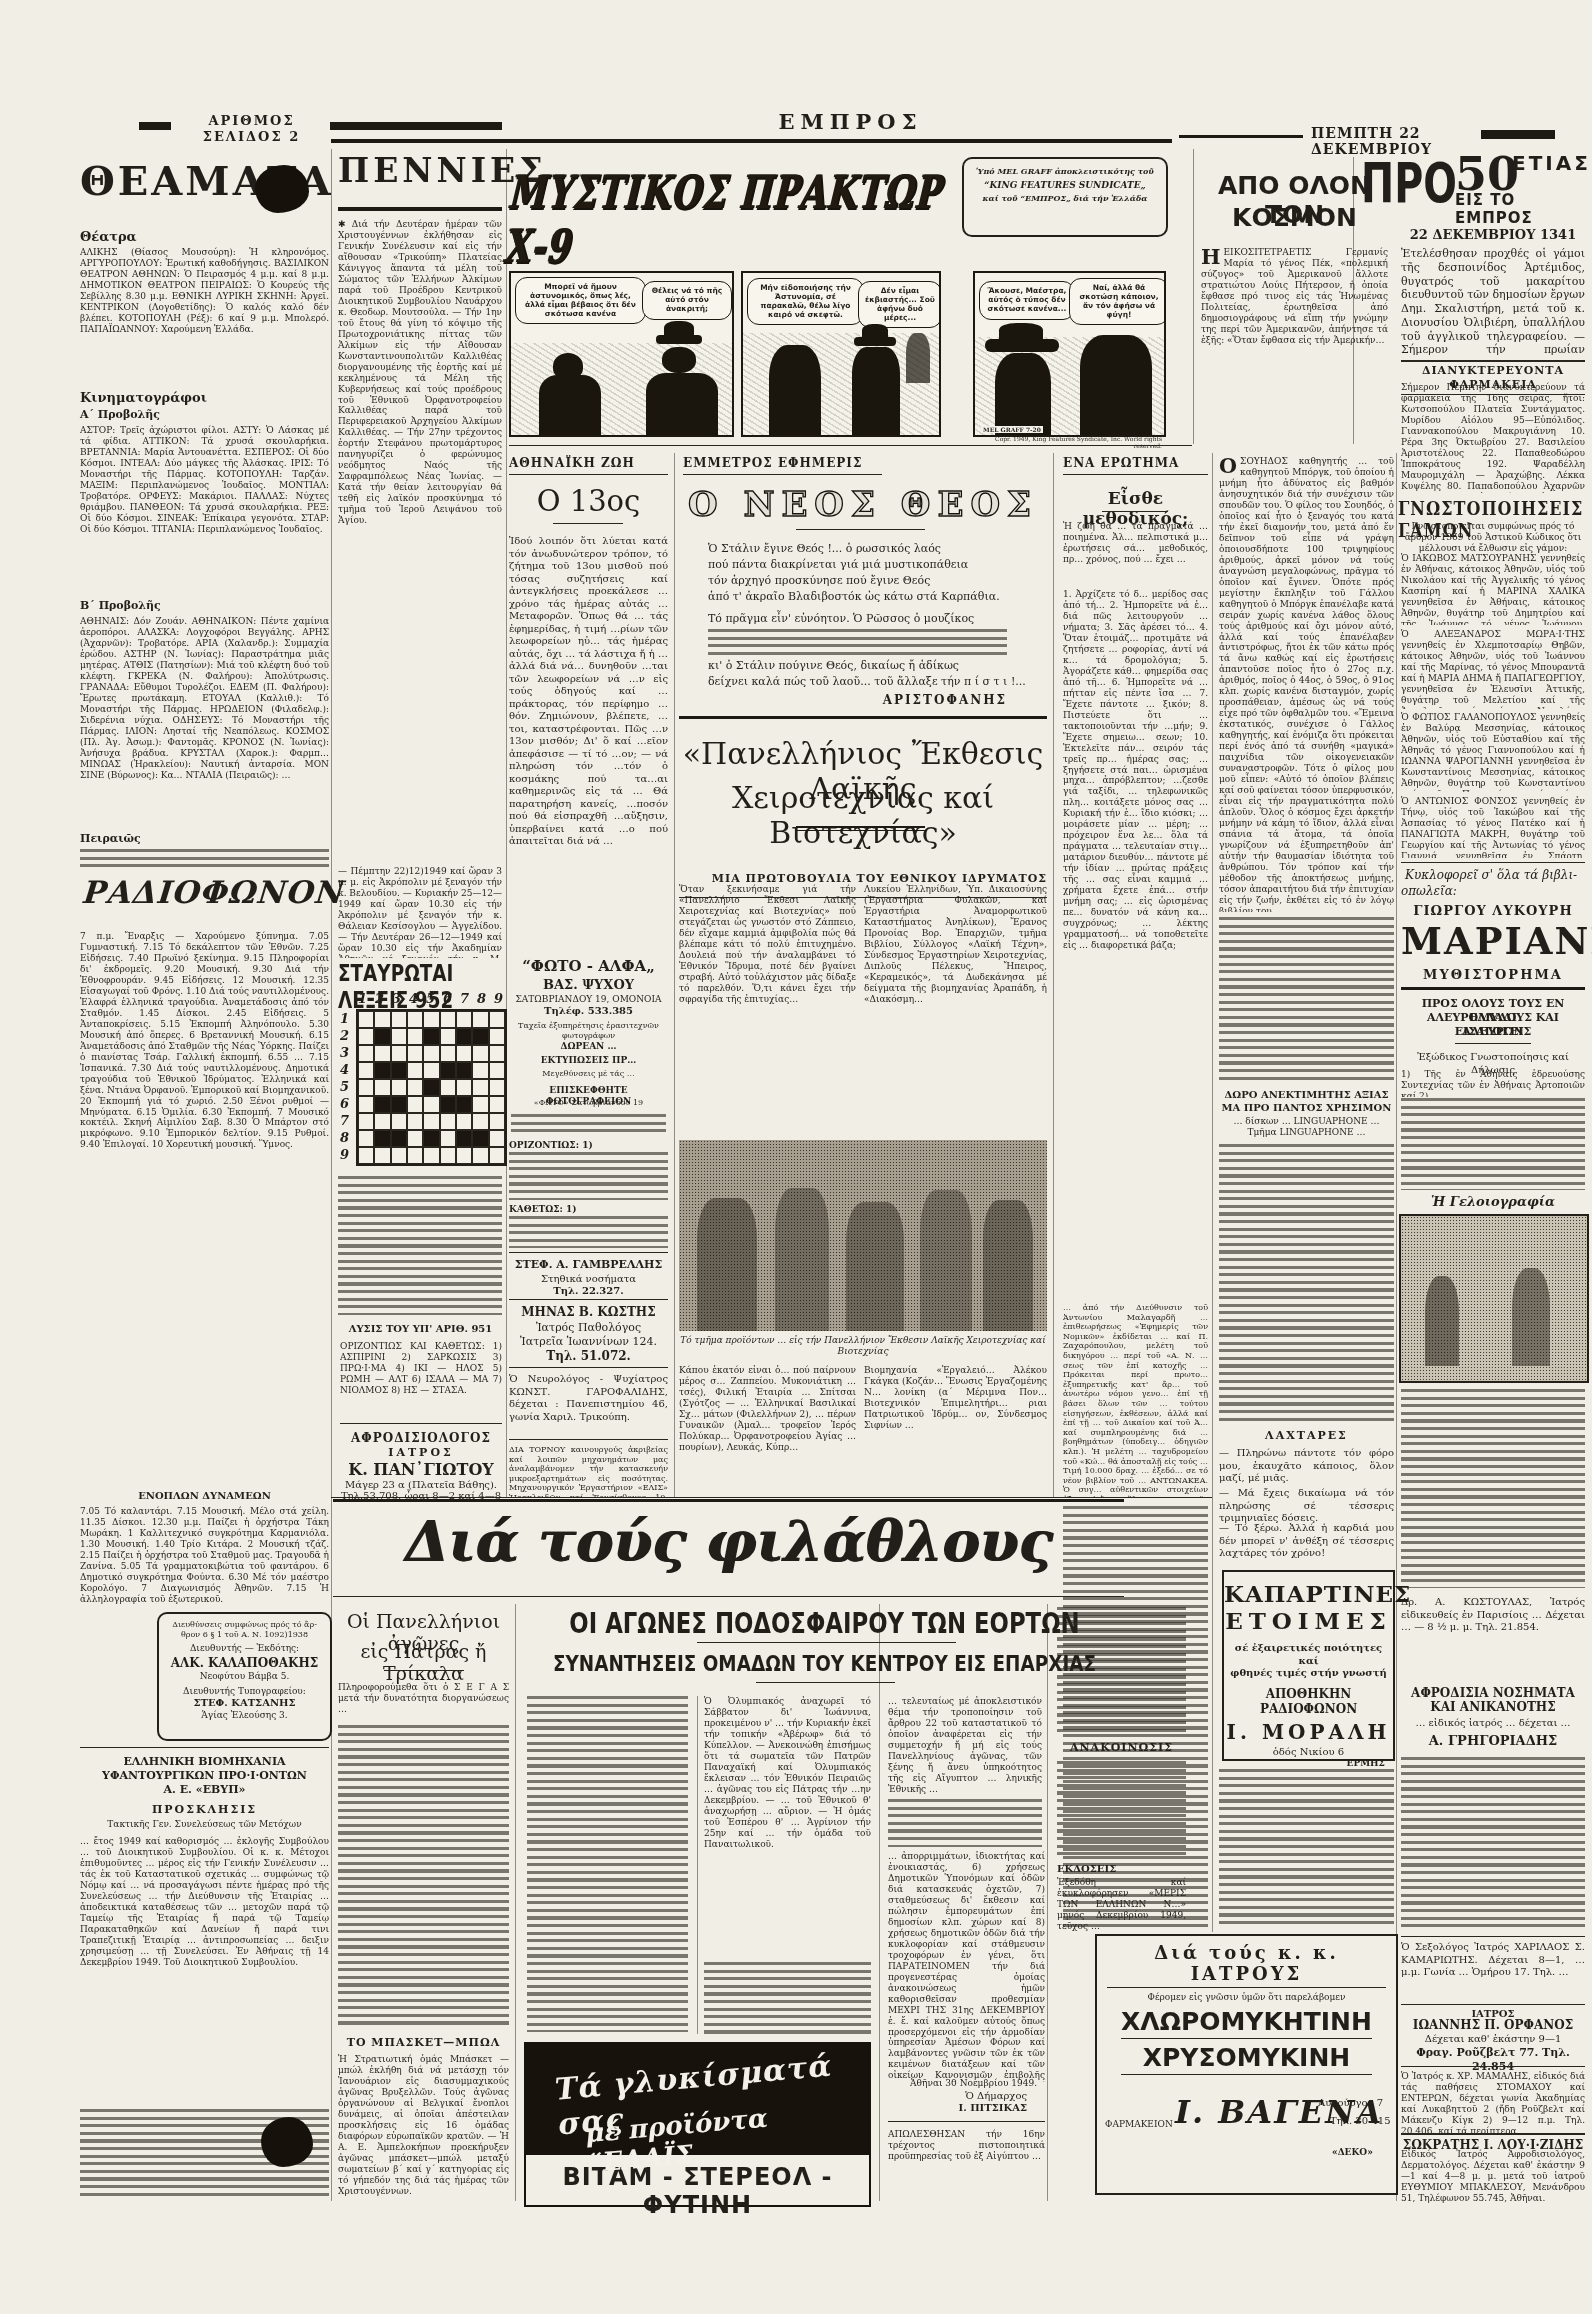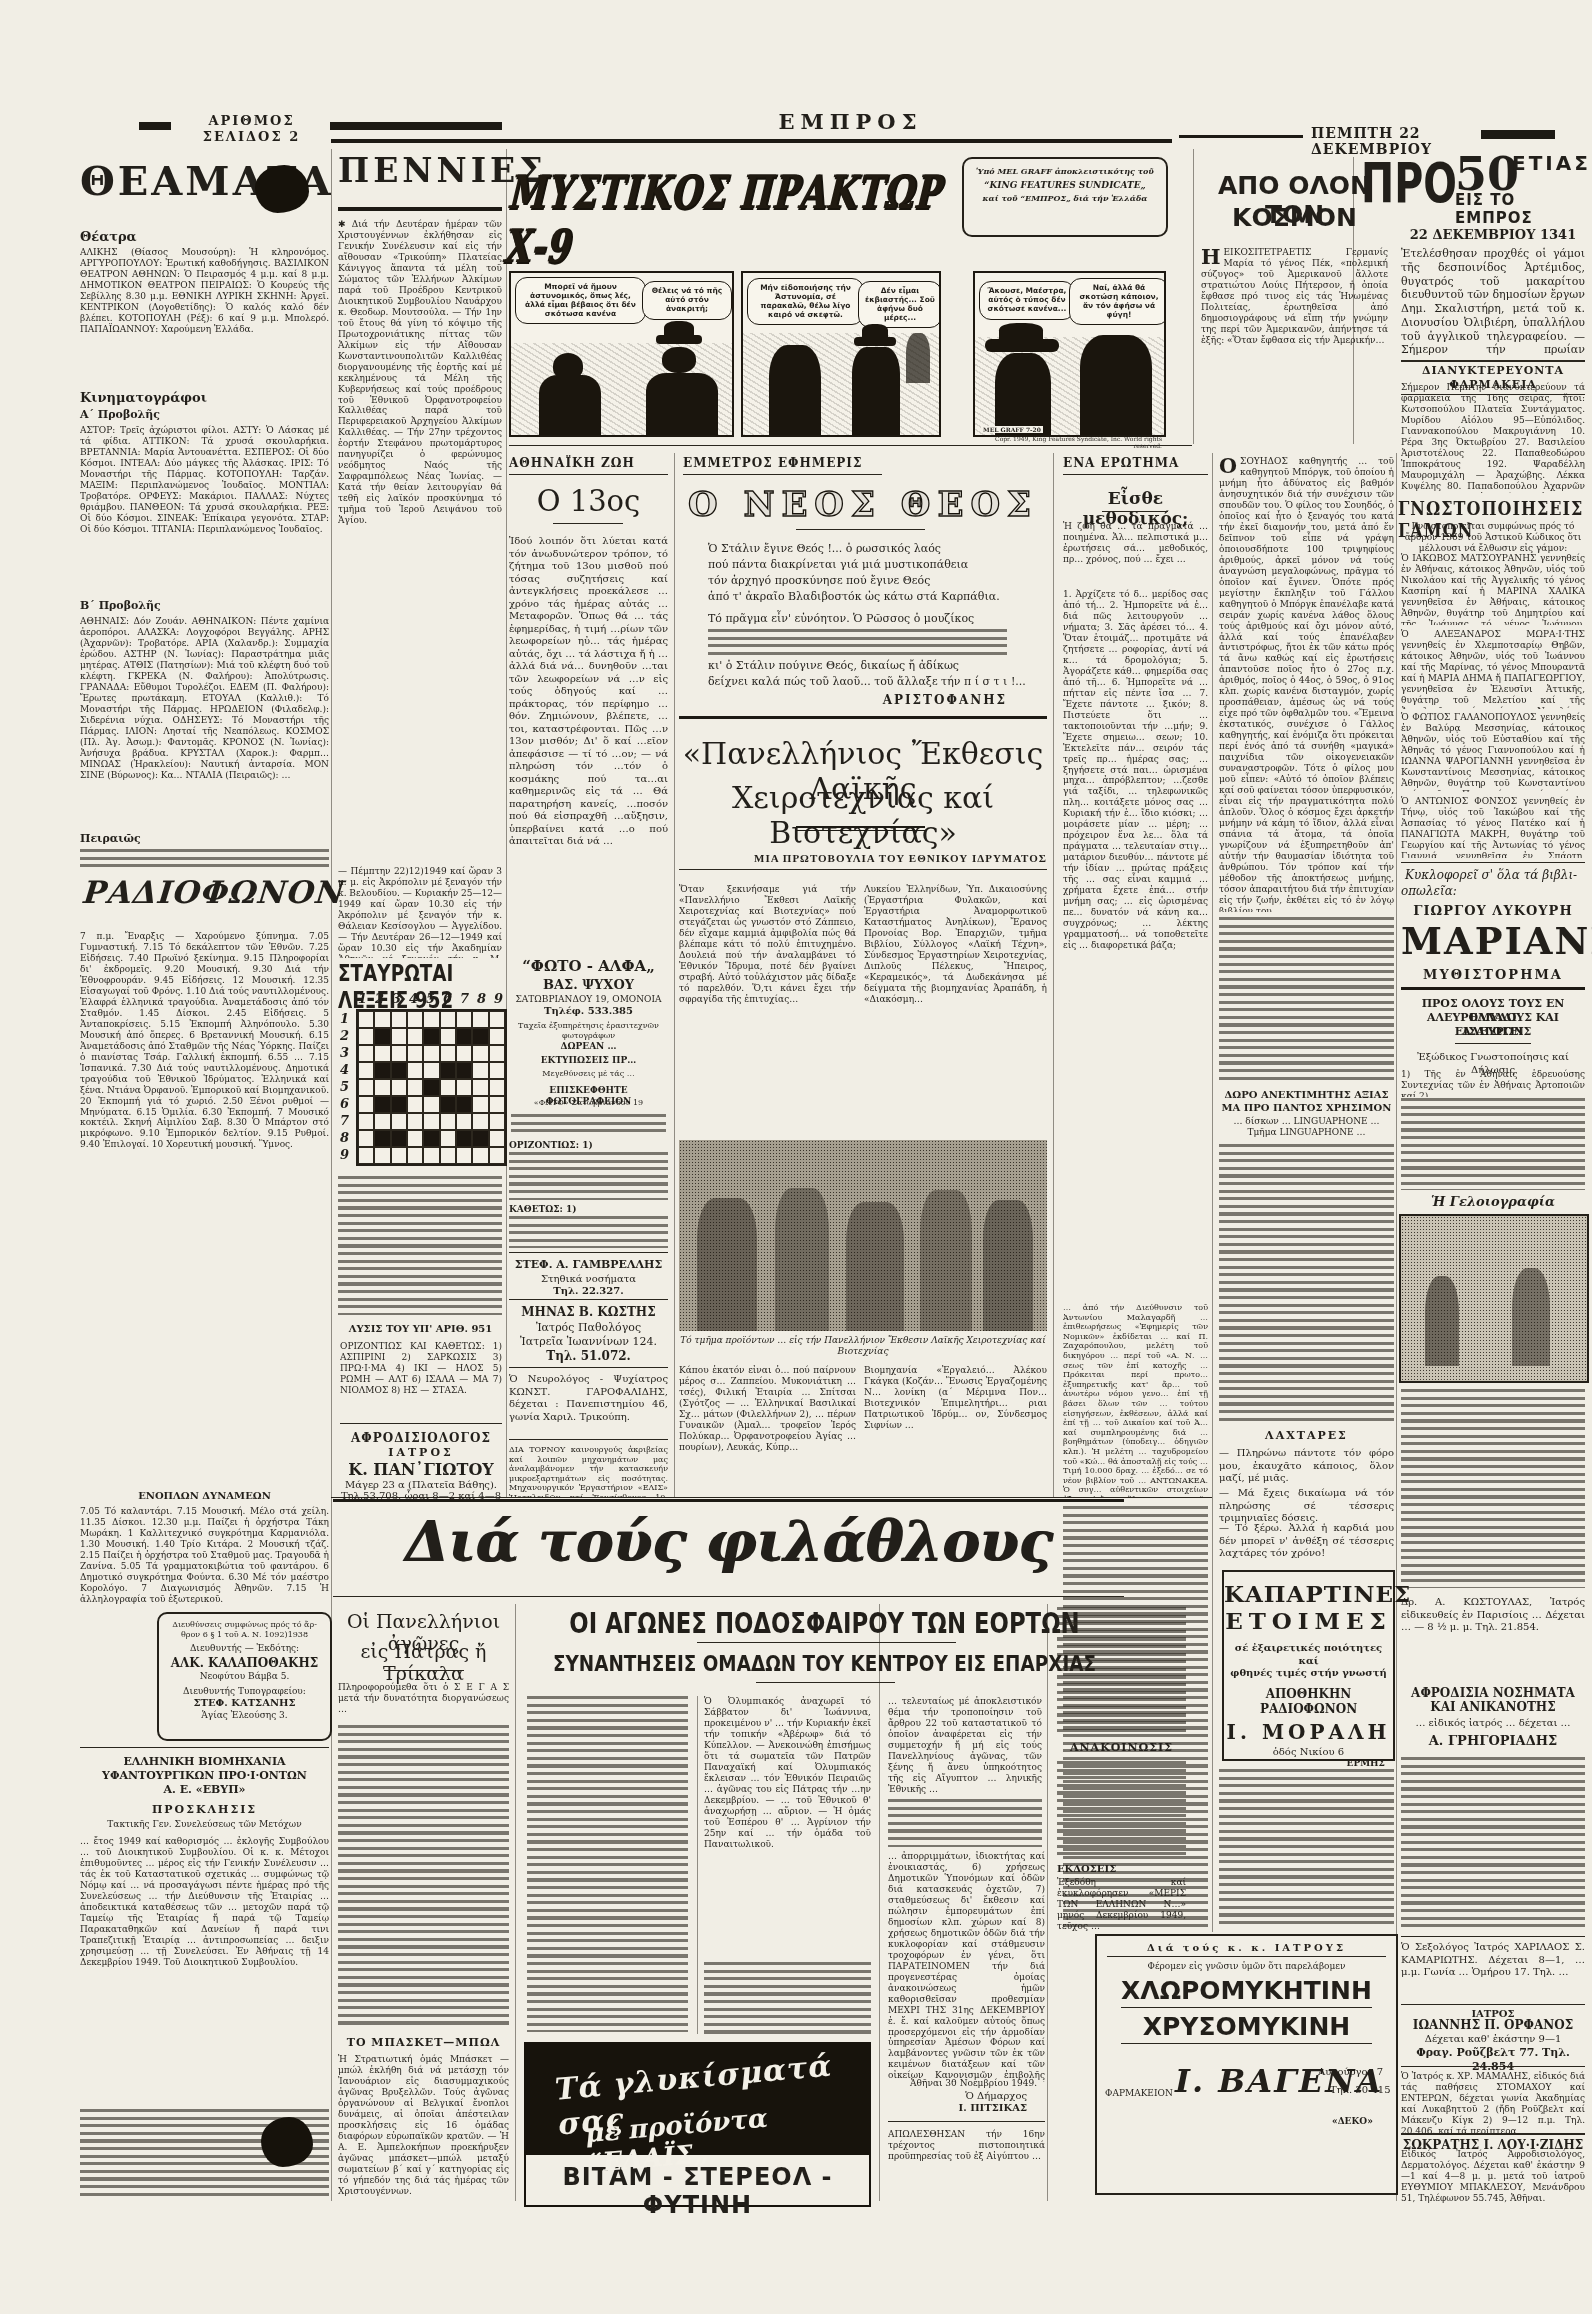--- a/index.html
+++ b/index.html
@@ -313,21 +313,21 @@
   <div class="abs s11" style="left:708px;top:612px;width:328px;">Τό πρᾶγμα εἶν' εὐνόητον. Ὁ Ρῶσσος ὁ μουζίκος</div>
   <div class="abs fl" style="left:708px;top:629px;width:299px;height:26px;"></div>
   <div class="abs s11" style="left:708px;top:659px;width:328px;">κι' ὁ Στάλιν πούγινε Θεός, δικαίως ἤ ἀδίκως</div>
   <div class="abs s11" style="left:708px;top:675px;width:338px;">δείχνει καλά πώς τοῦ λαοῦ... τοῦ ἄλλαξε τήν  π ί σ τ ι !...</div>
   <div class="abs r b s12" style="left:708px;top:693px;width:299px;letter-spacing:2px;">ΑΡΙΣΤΟΦΑΝΗΣ</div>
   <div class="abs bar" style="left:679px;top:716px;width:368px;height:2.5px;"></div>
   <div class="abs c" style="left:679px;top:736px;width:368px;font-size:30px;">«Πανελλήνιος Ἔκθεσις Λαϊκῆς</div>
   <div class="abs c" style="left:679px;top:780px;width:368px;font-size:30px;">Χειροτεχνίας καί Βιοτεχνίας»</div>
   <div class="abs bar" style="left:796px;top:826px;width:129px;height:2px;"></div>
   <div class="abs bar" style="left:796px;top:830px;width:129px;height:1px;"></div>
-  <div class="abs r b s11" style="left:679px;top:852px;width:368px;letter-spacing:1px;border-bottom:1.5px solid #2a261e;padding-bottom:3px;font-family:Liberation Serif, serif;">ΜΙΑ ΠΡΩΤΟΒΟΥΛΙΑ ΤΟΥ ΕΘΝΙΚΟΥ ΙΔΡΥΜΑΤΟΣ</div>
+  <div class="abs r b s11" style="left:679px;top:872px;width:368px;letter-spacing:1px;border-bottom:1.5px solid #2a261e;padding-bottom:11px;">ΜΙΑ ΠΡΩΤΟΒΟΥΛΙΑ ΤΟΥ ΕΘΝΙΚΟΥ ΙΔΡΥΜΑΤΟΣ</div>
   <div class="abs j s9 clip" style="left:679px;top:884px;width:177px;height:251px;">Ὅταν ξεκινήσαμε γιά τήν «Πανελλήνιο Ἔκθεσι Λαϊκῆς Χειροτεχνίας καί Βιοτεχνίας» πού στεγάζεται ὡς γνωστόν στό Ζάππειο, δέν εἴχαμε καμμιά ἀμφιβολία πώς θά βλέπαμε κάτι τό πολύ ἐπιτυχημένο. Δουλειά πού τήν ἀναλαμβάνει τό Ἐθνικόν Ἵδρυμα, ποτέ δέν βγαίνει στραβή. Αὐτό τοὐλάχιστον μᾶς δίδαξε τό παρελθόν. Ὅ,τι κάνει ἔχει τήν σφραγίδα τῆς ἐπιτυχίας…</div>
   <div class="abs j s9 clip" style="left:864px;top:884px;width:183px;height:251px;">Λυκείου Ἑλληνίδων, Ὑπ. Δικαιοσύνης (Ἐργαστήρια Φυλακῶν, καί Ἐργαστήρια Ἀναμορφωτικοῦ Καταστήματος Ἀνηλίκων), Ἔρανος Προνοίας Βορ. Ἐπαρχιῶν, τμῆμα Βιβλίου, Σύλλογος «Λαϊκή Τέχνη», Σύνδεσμος Ἐργαστηρίων Χειροτεχνίας, Διπλοῦς Πέλεκυς, Ἤπειρος, «Κεραμεικός», τά Δωδεκάνησα μέ δείγματα τῆς βιομηχανίας Ἀραπάδη, ἡ «Διακόσμη…</div>
   <div class="abs half" style="left:679px;top:1140px;width:368px;height:191px;">
     <div class="abs" style="left:18px;top:58px;width:60px;height:133px;background:rgba(30,25,18,.45);border-radius:30% 30% 0 0;"></div>
     <div class="abs" style="left:96px;top:48px;width:54px;height:143px;background:rgba(30,25,18,.38);border-radius:30% 30% 0 0;"></div>
     <div class="abs" style="left:167px;top:62px;width:58px;height:129px;background:rgba(30,25,18,.42);border-radius:30% 30% 0 0;"></div>
     <div class="abs" style="left:241px;top:50px;width:52px;height:141px;background:rgba(30,25,18,.36);border-radius:30% 30% 0 0;"></div>
     <div class="abs" style="left:304px;top:60px;width:50px;height:131px;background:rgba(30,25,18,.44);border-radius:30% 30% 0 0;"></div>
   </div>
   <div class="abs c i s9" style="left:679px;top:1335px;width:368px;">Τό τμῆμα προϊόντων … εἰς τήν Πανελλήνιον Ἔκθεσιν Λαϊκῆς Χειροτεχνίας καί Βιοτεχνίας</div>
@@ -361,21 +361,21 @@
     <div class="c b s10" style="margin-top:8px;">σέ ἐξαιρετικές ποιότητες καί</div>
     <div class="c b s10">φθηνές τιμές στήν γνωστή</div>
     <div class="c b s12" style="margin-top:7px;">ΑΠΟΘΗΚΗΝ ΡΑΔΙΟΦΩΝΟΝ</div>
     <div class="c b" style="font-size:20px;letter-spacing:4px;margin-top:3px;">Ι. ΜΟΡΑΛΗ</div>
     <div class="c s10" style="margin-top:2px;">ὁδός Νικίου 6</div>
     <div class="r b s9" style="padding-right:8px;">ΕΡΜΗΣ</div>
   </div>
   <div class="abs fl" style="left:1219px;top:1769px;width:175px;height:157px;"></div>
 
   <div class="abs box" style="left:1095px;top:1934px;width:299px;height:257px;background:#f1eee5;">
-    <div class="c b" style="font-size:10px;letter-spacing:3px;margin-top:6px;">Διά τούς κ. κ. ΙΑΤΡΟΥΣ</div>
+    <div class="c b" style="font-size:18px;letter-spacing:3px;margin-top:6px;">Διά τούς κ. κ. ΙΑΤΡΟΥΣ</div>
     <div class="hr" style="margin:3px 10px 0 10px;"></div>
     <div class="c s9" style="margin-top:4px;">Φέρομεν εἰς γνῶσιν ὑμῶν ὅτι παρελάβομεν</div>
     <div class="c b sans" style="font-size:25px;margin-top:4px;">ΧΛΩΡΟΜΥΚΗΤΙΝΗ</div>
     <div class="hr" style="margin:2px 24px 0 24px;"></div>
     <div class="c b sans" style="font-size:25px;margin-top:4px;">ΧΡΥΣΟΜΥΚΙΝΗ</div>
     <div class="hr" style="margin:2px 24px 0 24px;"></div>
     <div style="position:relative;height:96px;">
       <div class="abs s9" style="left:8px;top:44px;">ΦΑΡΜΑΚΕΙΟΝ</div>
       <div class="abs b i" style="left:78px;top:18px;font-size:32px;letter-spacing:2px;">Ι. ΒΑΓΕΝΑ</div>
       <div class="abs s10" style="left:221px;top:22px;">Λυκούργου 7</div>

